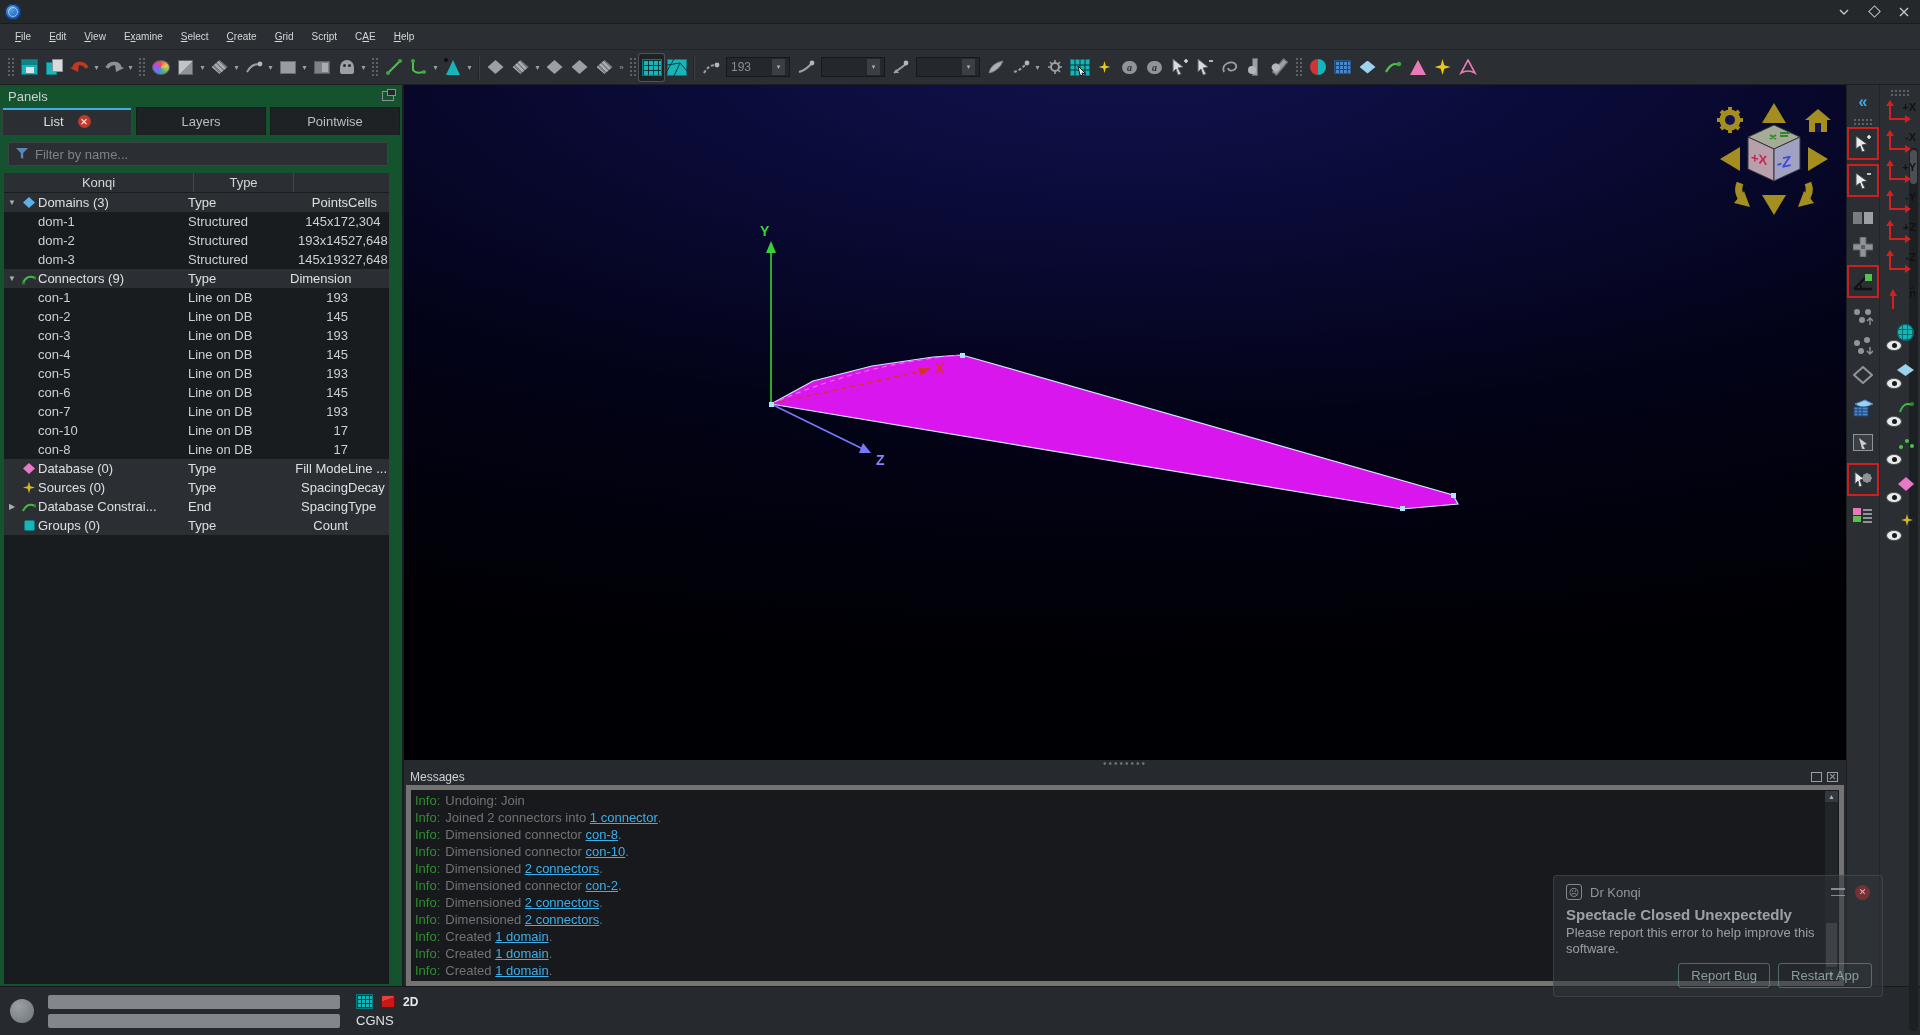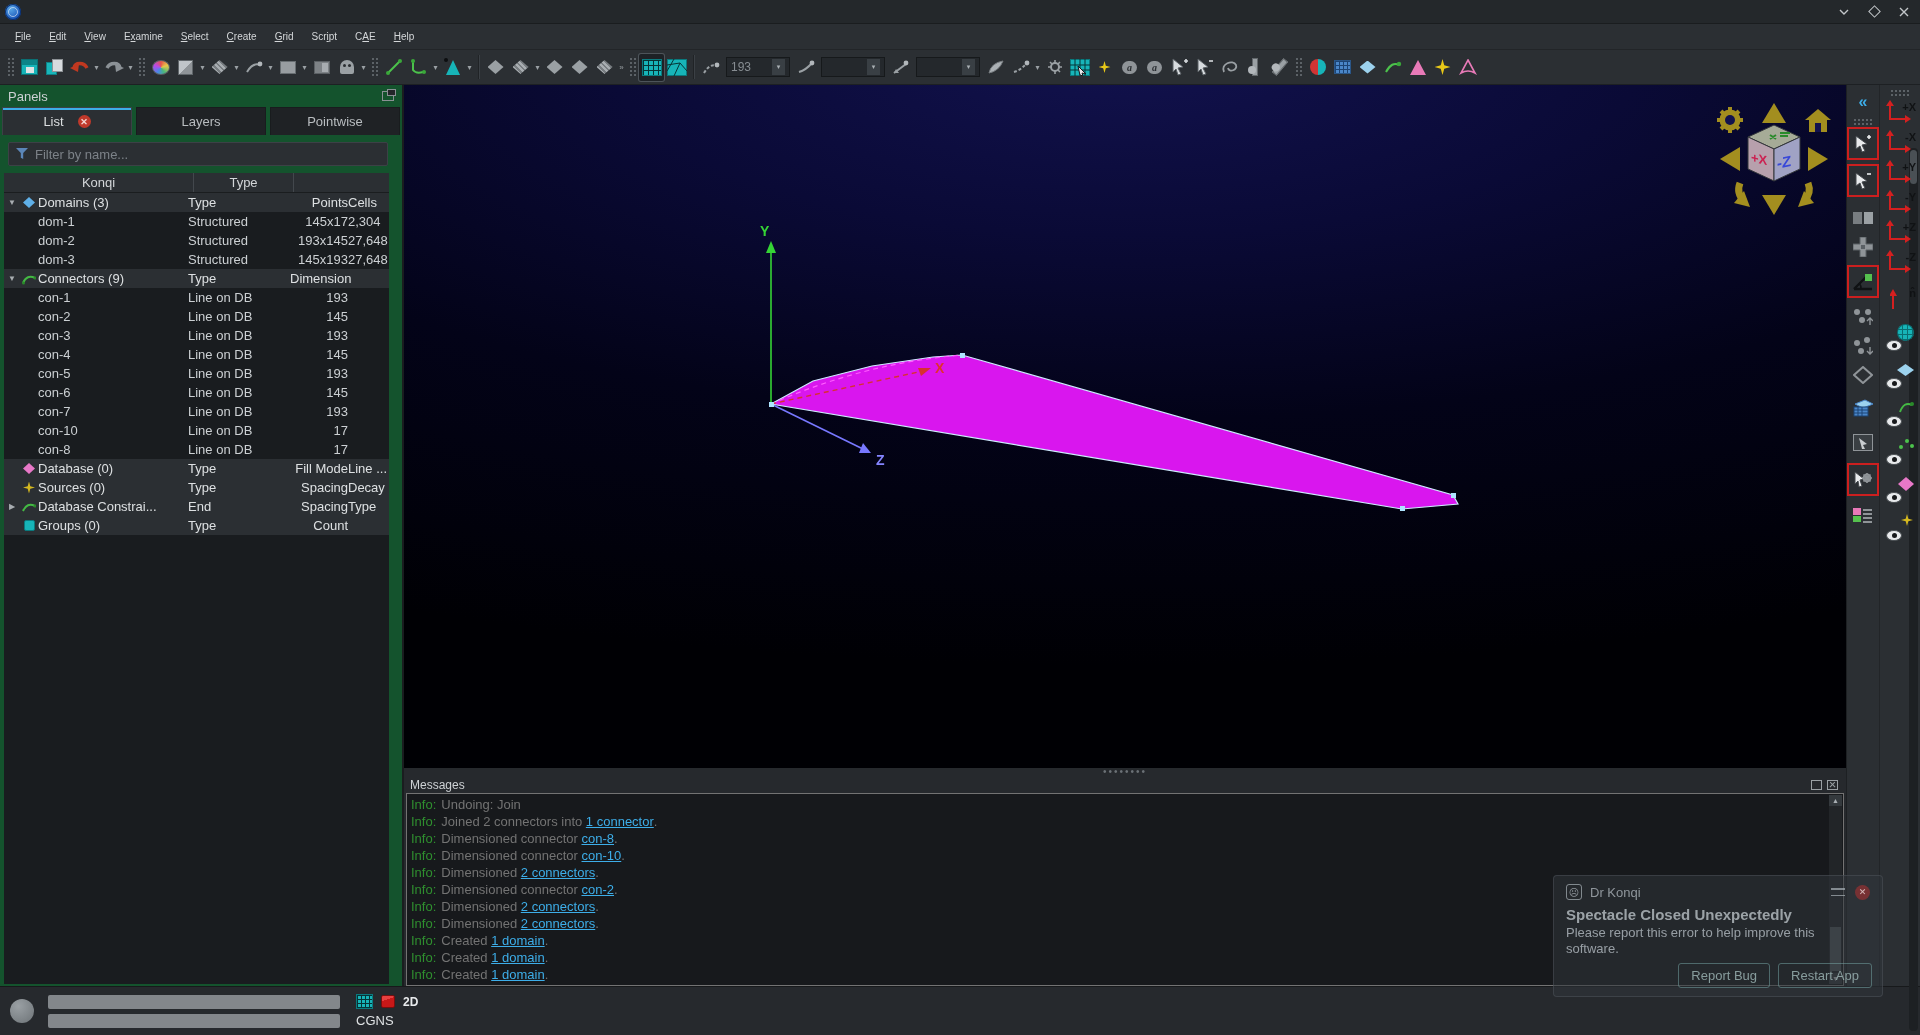--- a/index.html
+++ b/index.html
@@ -89,21 +89,21 @@
   .center{width:1442px;display:flex;flex-direction:column}
   .viewport{height:685px;position:relative;background:radial-gradient(ellipse 120% 90% at 50% -5%,#12124e 0%,#0a0a36 30%,#030318 60%,#000004 100%);overflow:hidden}
   .vsplit{height:8px;display:flex;align-items:center;justify-content:center;background:#26292d}
   .vsplit span{letter-spacing:2px;color:#6b7176;font-size:10px;line-height:4px}
   .messages{flex:1;display:flex;flex-direction:column;background:#26292d;padding:0 2px}
   .mtitle{height:17px;display:flex;align-items:center;font-size:12px;color:#ced2d5;padding:0 4px}
   .mtbtns{margin-left:auto;display:flex;gap:5px;padding-right:2px}
   .mtb{width:11px;height:10px;border:1px solid #9aa0a4;position:relative}
   .mtb.x::before,.mtb.x::after{content:"";position:absolute;left:1px;top:3.5px;width:7px;height:1.4px;background:#9aa0a4}
   .mtb.x::before{transform:rotate(45deg)}.mtb.x::after{transform:rotate(-45deg)}
-  .mbody{flex:1;background:#17191c;border:1px solid #737373;position:relative;padding:2px 20px 2px 4px;overflow:hidden}
+  .mbody{flex:1;background:#17191c;border:5px solid #737373;position:relative;padding:2px 20px 2px 4px;overflow:hidden}
   .mline{font-size:13px;height:17px;display:flex;align-items:center;white-space:pre}
   .minfo{color:#2f8f2f;margin-right:5px}
   .mtext{color:#737373}
   .mlink{color:#3daee9;text-decoration:underline}
   .mscroll{position:absolute;right:1px;top:1px;bottom:1px;width:13px;background:#222528}
   .msarrow{position:absolute;left:0;right:0;height:11px;display:flex;align-items:center;justify-content:center;font-size:7px;color:#aab0b4;background:#34393d}
   .msarrow.up{top:0}.msarrow.dn{bottom:0}
   .msthumb{position:absolute;left:1px;right:1px;bottom:13px;height:44px;background:#4d5358}
   
   .rstrip{width:74px;background:#2b2f33;border-left:1px solid #1d2023;display:flex}

